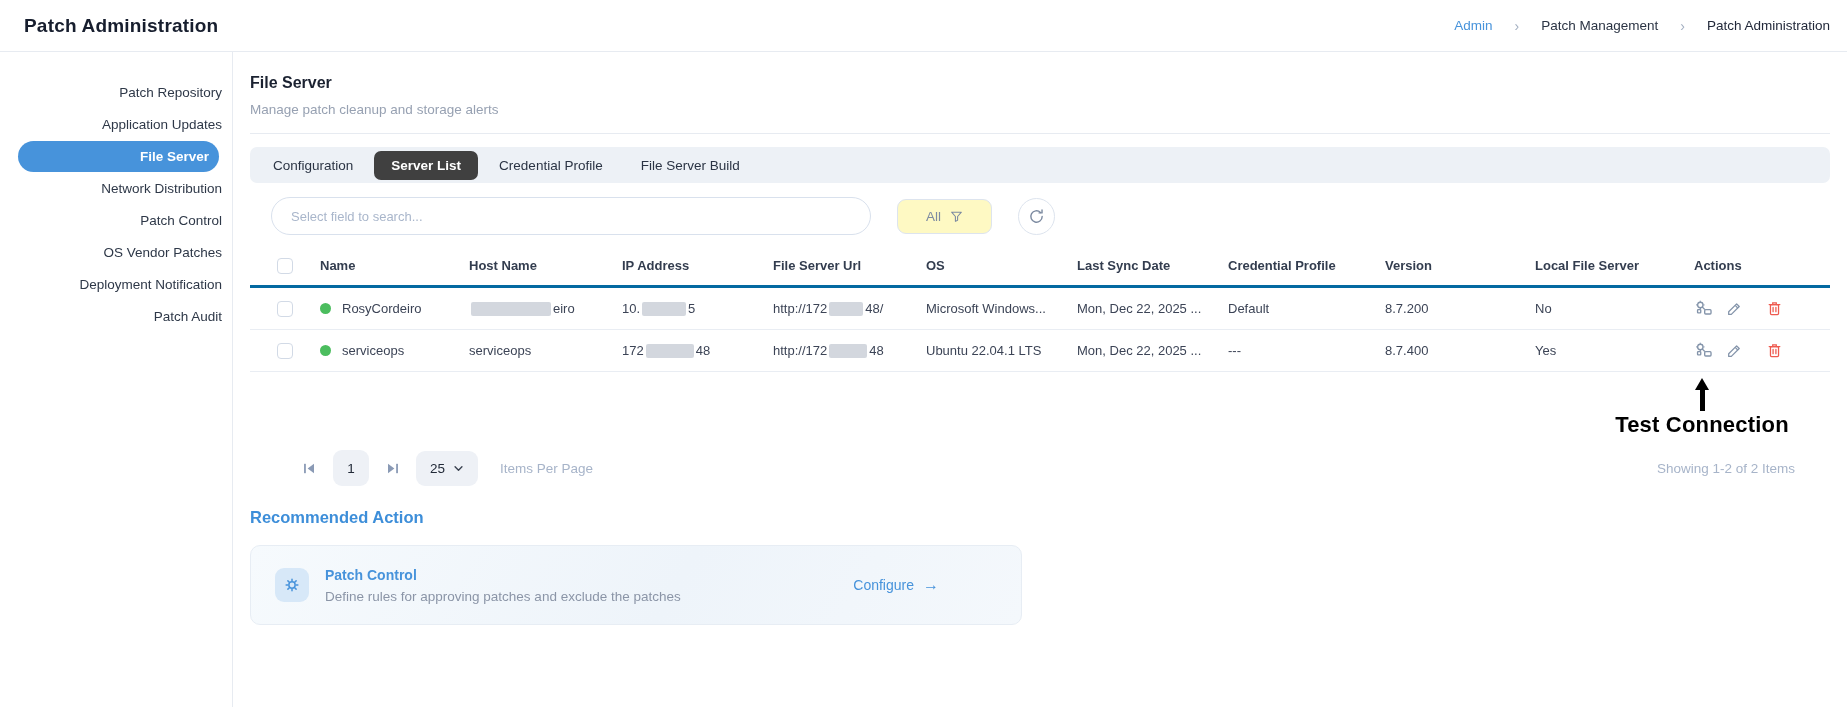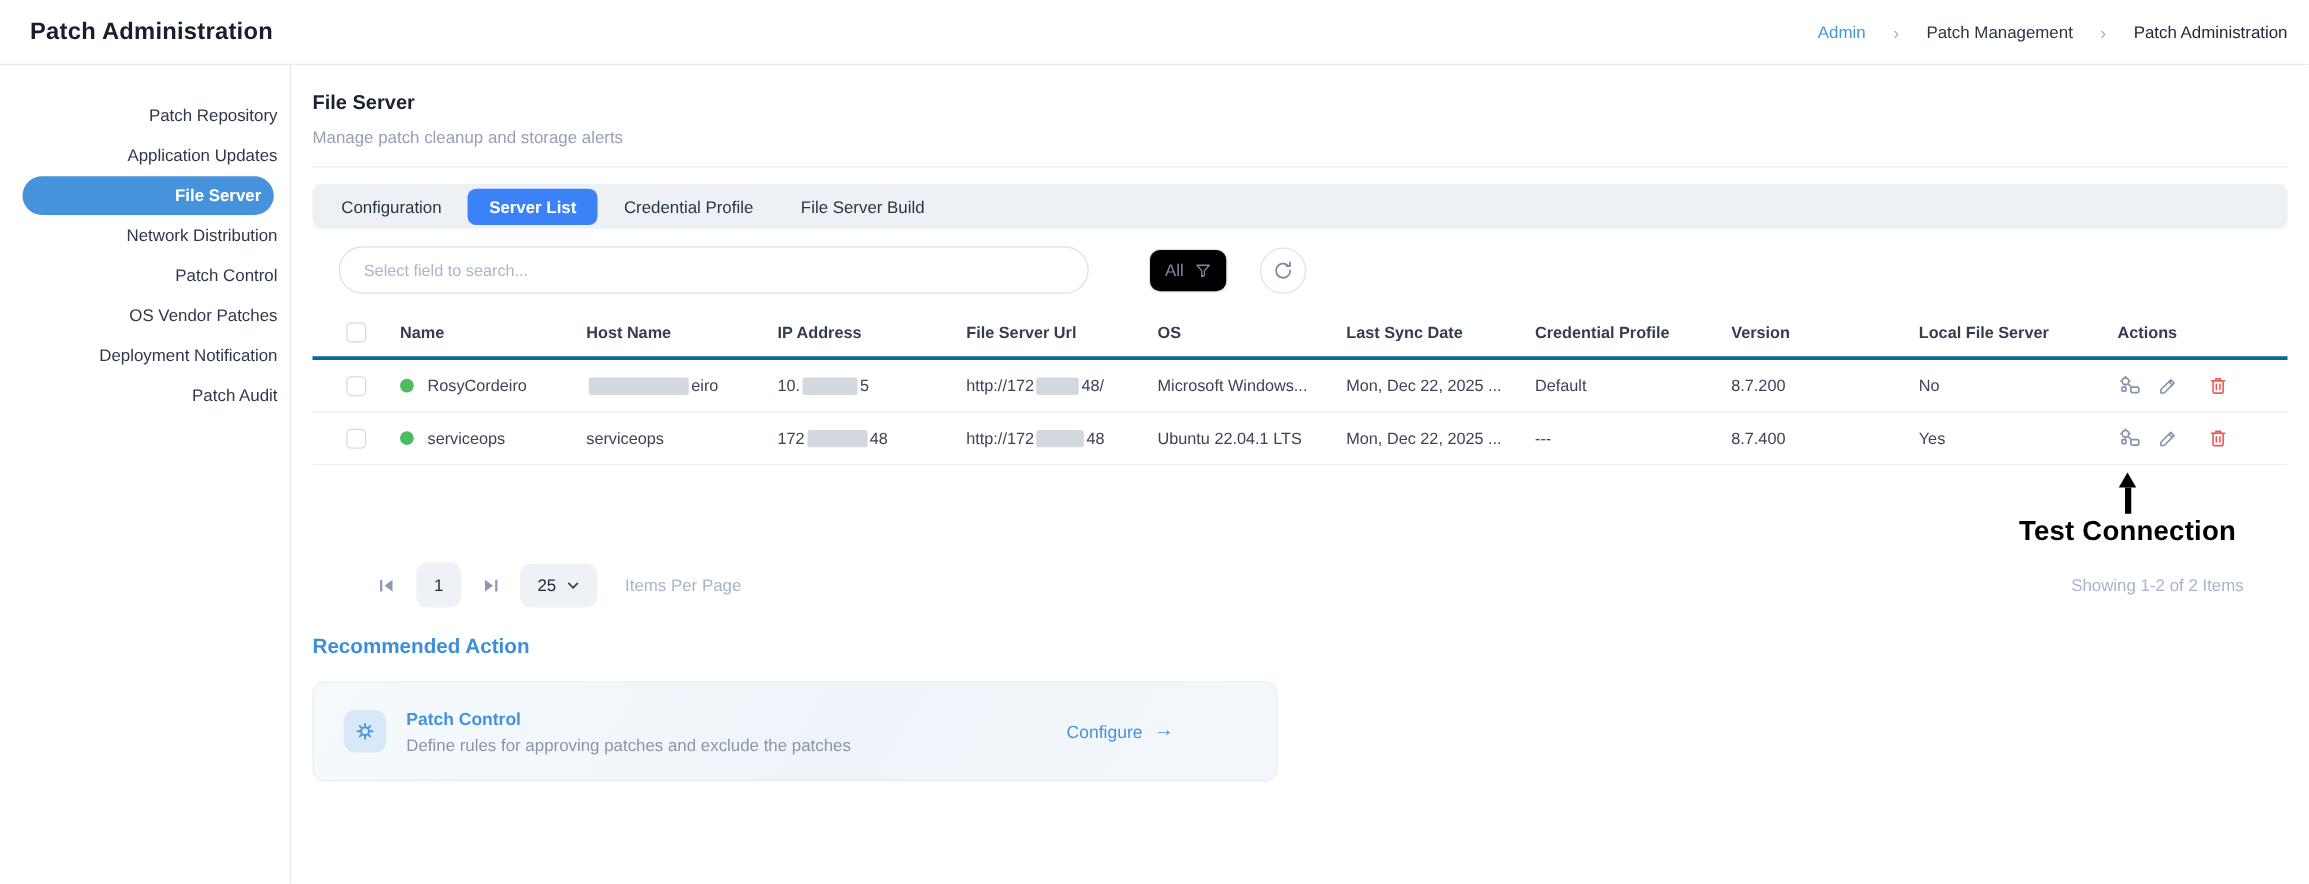--- a/index.html
+++ b/index.html
@@ -26,30 +26,30 @@
 
   
   .page-title { font-size:16px; font-weight:700; color:#1b2231; margin-bottom:10px; }
   .page-sub { font-size:13.5px; color:#97a1b2; }
   .rule { border:none; border-top:1px solid #e7ebf1; margin-top:16px; }
 
   
   .tabbar { margin-top:13px; background:#edf1f6; border-radius:7px; height:36px;
     display:flex; align-items:center; padding:0 6px; gap:4px; }
   .tab { padding:7px 17px; font-size:13.5px; color:#2b3444; border-radius:7px; cursor:pointer; }
-  .tab.active { background:#3b82f6; color:#fff; font-weight:600; }
+  .tab.active { background:#404040; color:#fff; font-weight:600; }
 
   
   .toolbar { margin:14px 0 0 21px; display:flex; align-items:center; gap:26px; }
   .search-input { width:600px; height:38px; border:1px solid #d9e1ed; border-radius:19px;
     padding:0 19px; font-size:13px; color:#333; outline:none; font-family:inherit; }
   .search-input::placeholder { color:#a9b6cb; }
-  .filter-btn { height:35px; border:1px solid #dde4ee; background:#000000; border-radius:9px;
-    padding:0 12px; display:flex; align-items:center; gap:9px; font-size:13.5px; color:#7d8ba1;
-    margin-left:22px; cursor:pointer; }
+  .filter-btn { height:35px; border:1px solid #dde4ee; background:#fef9c3; border-radius:9px;
+    padding:0 28px; display:flex; align-items:center; gap:9px; font-size:13.5px; color:#7d8ba1;
+    margin-left:0; cursor:pointer; }
   .refresh-btn { width:37px; height:37px; border:1px solid #dde4ee; background:#fff;
     border-radius:50%; display:flex; align-items:center; justify-content:center; cursor:pointer; }
 
   
   .table { margin-top:11px; }
   .trow { display:grid; align-items:center;
     grid-template-columns:70px 149px 153px 151px 153px 151px 151px 157px 150px 159px 1fr; }
   .thead { height:42px; font-size:13px; font-weight:700; color:#333d4f; border-bottom:3px solid #0369a1; }
   .tr { height:42px; font-size:13px; color:#3c4456; border-bottom:1px solid #e9edf3; }
   .cb { width:16px; height:16px; border:1.5px solid #d2dae6; border-radius:4px;

